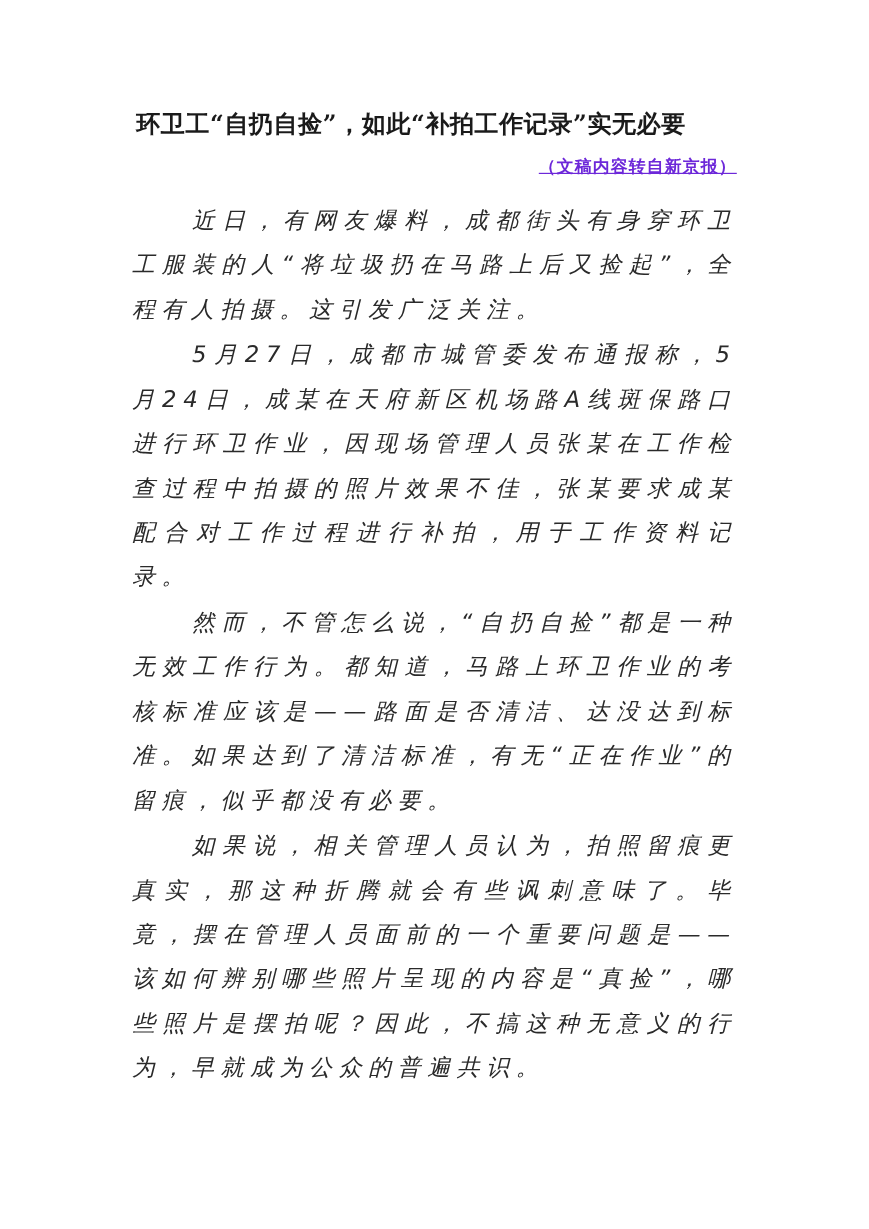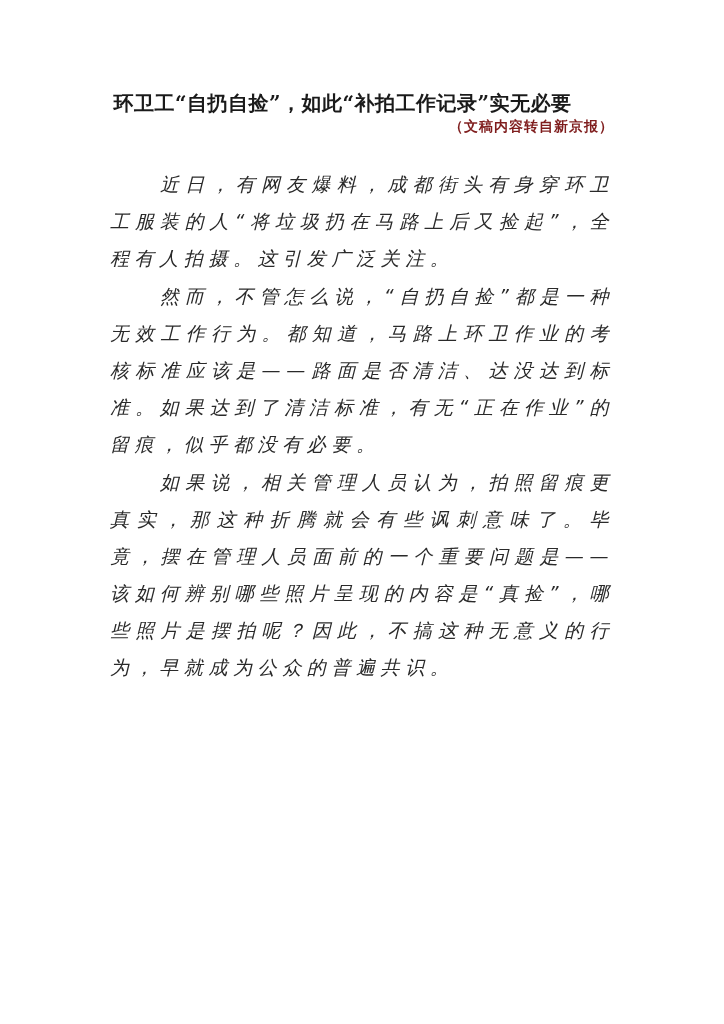--- a/index.html
+++ b/index.html
@@ -8,37 +8,38 @@
     position: absolute; left: 0; top: 0; width: 724px; height: 1024px; background: #fff;
   }
   .title {
     position: absolute; left: 0; top: 89px; width: 685px;
     text-align: center;
     font-family: "DejaVu Serif", "Liberation Serif", serif;
     font-weight: bold; font-size: 20px; line-height: 28px;
     color: #1a1a1a; letter-spacing: 0.5px;
   }
   .source {
-    position: absolute; right: 110px; top: 114px;
+    position: absolute; right: 110px; top: 127px;
     font-family: "DejaVu Serif", "Liberation Serif", serif;
     font-weight: bold; font-size: 14px; line-height: 24px;
-    color: #7f1d1d; letter-spacing: 1px;
+    color: #6d28d9; letter-spacing: 1px; text-decoration: underline;
   }
   .body {
     position: absolute; left: 110px; top: 166px; width: 504px;
     font-family: "DejaVu Sans", "Liberation Sans", sans-serif;
     font-size: 19px; line-height: 37px; color: #2a2a2a;
     letter-spacing: 5.6px;
   }
   .para { margin: 0 0 1px 0; text-indent: 50px; text-align: justify; word-break: break-all; font-style: italic; }
 </style>
 </head>
 <body>
 
 <div class="page">
   <div class="title">环卫工“自扔自捡”，如此“补拍工作记录”实无必要</div>
   <div class="source">（文稿内容转自新京报）</div>
   <div class="body">
     <p class="para">近日，有网友爆料，成都街头有身穿环卫工服装的人“将垃圾扔在马路上后又捡起”，全程有人拍摄。这引发广泛关注。</p>
+    <p class="para">5月27日，成都市城管委发布通报称，5月24日，成某在天府新区机场路A线斑保路口进行环卫作业，因现场管理人员张某在工作检查过程中拍摄的照片效果不佳，张某要求成某配合对工作过程进行补拍，用于工作资料记录。</p>
     <p class="para">然而，不管怎么说，“自扔自捡”都是一种无效工作行为。都知道，马路上环卫作业的考核标准应该是——路面是否清洁、达没达到标准。如果达到了清洁标准，有无“正在作业”的留痕，似乎都没有必要。</p>
     <p class="para">如果说，相关管理人员认为，拍照留痕更真实，那这种折腾就会有些讽刺意味了。毕竟，摆在管理人员面前的一个重要问题是——该如何辨别哪些照片呈现的内容是“真捡”，哪些照片是摆拍呢？因此，不搞这种无意义的行为，早就成为公众的普遍共识。</p>
   </div>
 </div>
 
 </body></html>

